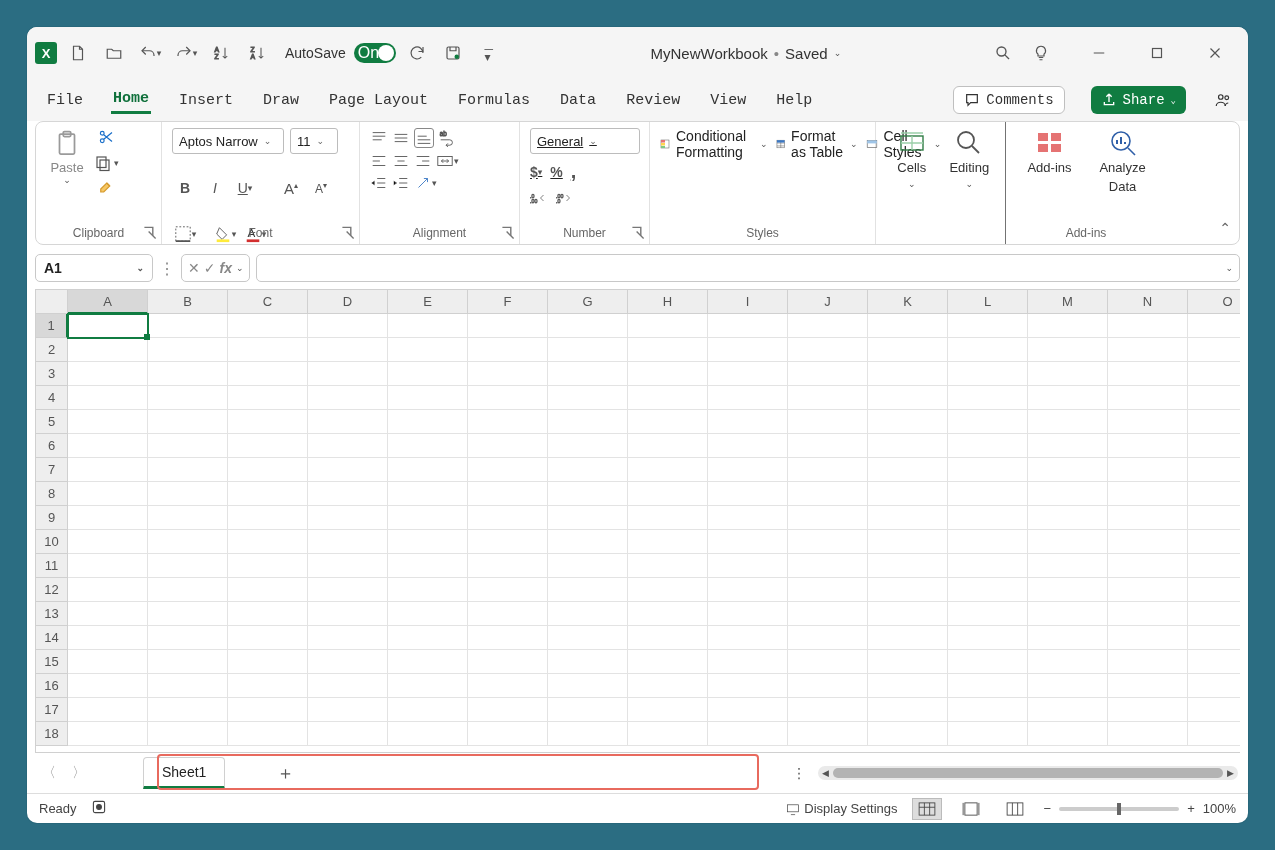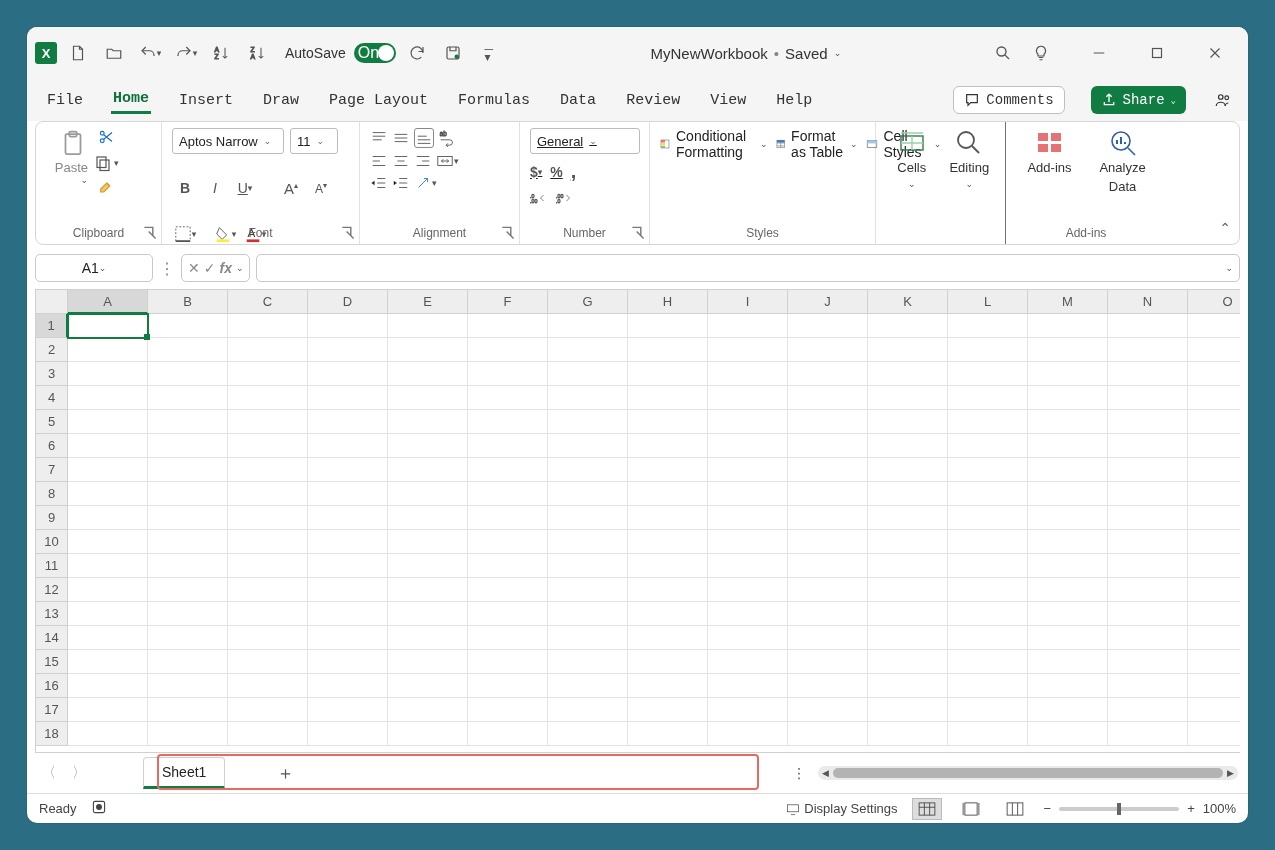--- a/index.html
+++ b/index.html
@@ -28,39 +28,39 @@
 
 .ribbon{height:124px;background:#fff;border:1px solid #d6d6d6;border-radius:8px;margin:0 8px;display:flex;position:relative;}
 .group{border-right:1px solid #e2e2e2;padding:6px 10px 4px 10px;display:flex;flex-direction:column;position:relative;}
 .group:last-child{border-right:none;}
 .group-label{position:absolute;bottom:4px;left:0;right:0;text-align:center;font-size:12px;color:#666;}
 .group-dlg{position:absolute;bottom:4px;right:4px;width:14px;height:14px;color:#777;}
 .g-body{flex:1;display:flex;gap:6px;align-items:flex-start;}
 .ico{display:flex;align-items:center;justify-content:center;color:#555;}
 .ico svg{width:18px;height:18px;}
 
-.paste{display:flex;flex-direction:column;align-items:flex-end;font-size:13px;color:#888;width:42px;}
+.paste{display:flex;flex-direction:column;align-items:center;font-size:13px;color:#888;width:42px;}
 .paste svg{width:30px;height:32px;}
 .vcol{display:flex;flex-direction:column;gap:8px;align-items:center;}
 
 .select{border:1px solid #bcbcbc;background:#fff;height:26px;display:flex;align-items:center;padding:0 6px;font-size:13px;gap:6px;border-radius:3px;}
 .select .chev{font-size:9px;color:#666;}
 .fontrow{display:flex;gap:6px;}
 .btnrow{display:flex;gap:4px;align-items:center;margin-top:6px;}
 .btnrow .ico{width:26px;height:24px;}
 
 .styles-col{display:flex;flex-direction:row;gap:8px;font-size:14px;}
 .styles-col .item{display:flex;align-items:center;gap:6px;}
 
 .bigbtn{display:flex;flex-direction:column;align-items:center;justify-content:center;width:64px;font-size:13px;color:#333;gap:4px;}
 .bigbtn svg{width:30px;height:28px;}
 .ribbon-collapse{position:absolute;right:8px;bottom:8px;color:#666;}
 
 .formulabar{height:34px;margin:6px 8px 0 8px;display:flex;align-items:center;gap:6px;}
-.namebox{border:1px solid #c8c8c8;height:28px;width:118px;display:flex;align-items:center;padding:0 8px;border-radius:5px;justify-content:center;font-size:14px;}
+.namebox{border:1px solid #c8c8c8;height:28px;width:118px;display:flex;align-items:center;padding:0 8px;border-radius:5px;justify-content:space-between;font-size:14px;font-weight:bold;}
 .fx-group{display:flex;align-items:center;gap:4px;border:1px solid #c8c8c8;border-radius:5px;height:28px;padding:0 6px;color:#888;}
 .fx-group .fx{font-style:italic;font-weight:600;}
 .fbar-input{flex:1;border:1px solid #c8c8c8;border-radius:5px;height:28px;display:flex;align-items:center;justify-content:flex-end;padding:0 6px;color:#888;}
 
 .gridwrap{flex:1;margin:4px 8px 0 8px;position:relative;display:flex;overflow:hidden;}
 .sheet{border:1px solid #d0d0d0;display:grid;grid-template-columns:32px repeat(15,80px);grid-auto-rows:24px;font-size:13px;color:#333;background:#fff;}
 .hdr{background:#eee;border-right:1px solid #d0d0d0;border-bottom:1px solid #d0d0d0;display:flex;align-items:center;justify-content:center;font-size:13px;color:#555;}
 .rowhdr{background:#eee;border-right:1px solid #d0d0d0;border-bottom:1px solid #d0d0d0;display:flex;align-items:center;justify-content:center;font-size:13px;color:#555;}
 .cell{border-right:1px solid #e3e3e3;border-bottom:1px solid #e3e3e3;}
 .colA-hdr{background:#d8d8d8;border-bottom:2px solid #107c41;}

